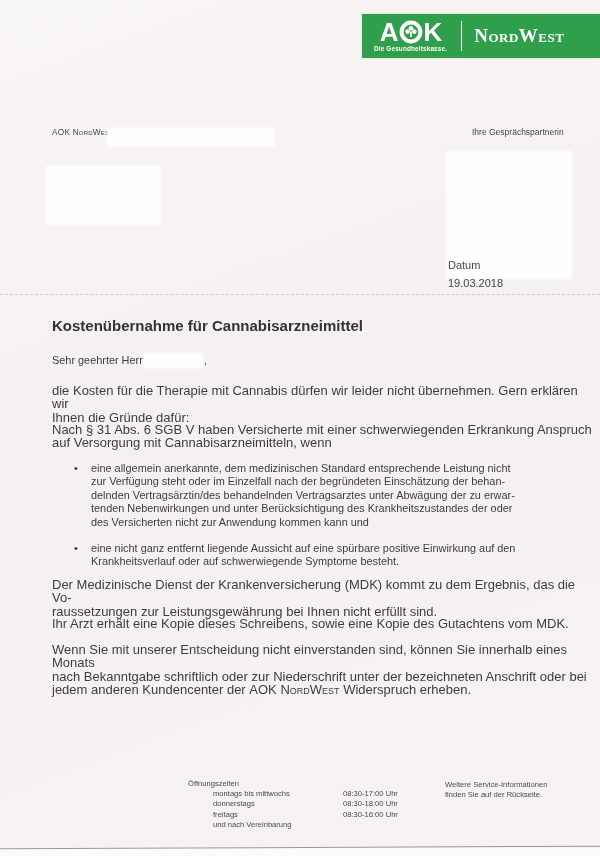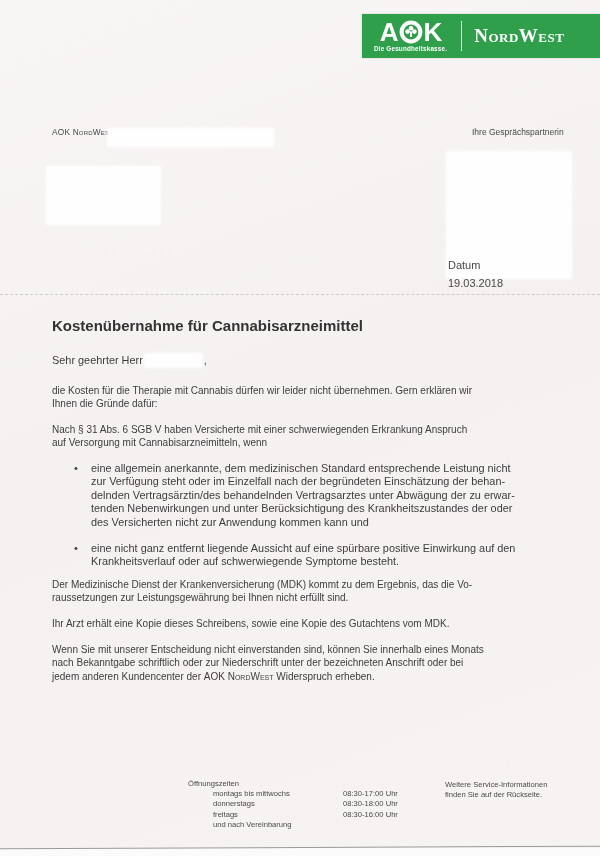--- a/index.html
+++ b/index.html
@@ -36,21 +36,21 @@
   .paper-edge{position:absolute;left:-5px;width:610px;top:847px;border-top:1px solid #9a9a9a;transform:rotate(-0.25deg);}
   .below-edge{position:absolute;left:0;right:0;top:848px;bottom:0;background:#fcfbfb;}
   
   .sender-line{position:absolute;left:52px;top:127px;font-size:8.3px;color:#474747;font-variant:small-caps;letter-spacing:.2px;}
   .contact-label{position:absolute;left:448px;top:127px;font-size:8.5px;color:#474747;margin-left:24px;}
   .date-block{position:absolute;left:448px;top:256px;font-size:11px;color:#474747;line-height:18px;white-space:pre-line;}
   
   .subject{position:absolute;left:52px;top:317px;font-size:15px;font-weight:bold;color:#333;}
   .salutation{position:absolute;left:52px;top:354px;font-size:10.9px;display:flex;}
   .salutation .redact-name{position:relative;display:inline-block;width:57px;height:13px;background:#fefefe;margin:0 2px;box-shadow:0 0 3px 1px rgba(255,255,255,.9);}
-  .para{position:absolute;left:52px;width:540px;font-size:10px;line-height:13.4px;white-space:pre-line;color:#3d3d3d;}
+  .para{position:absolute;left:52px;width:540px;font-size:13px;line-height:13.4px;white-space:pre-line;color:#3d3d3d;}
   .p-intro{top:384px;}
   .p-sgb{top:423px;}
   .p-mdk{top:578px;}
   .p-copy{top:617px;}
   .p-appeal{top:643px;}
   .brand-inline{font-variant:small-caps;}
   .bullet{position:absolute;left:74px;display:flex;font-size:10.9px;line-height:13.4px;color:#3d3d3d;}
   .bullet .marker{width:17px;flex:0 0 17px;font-size:11px;}
   .bullet .btext{white-space:pre-line;width:455px;}
   .b1{top:462px;}

